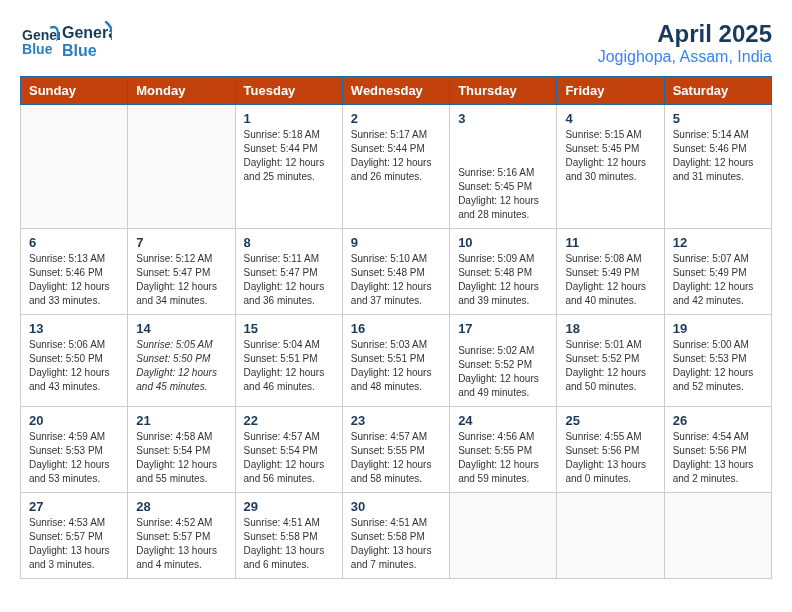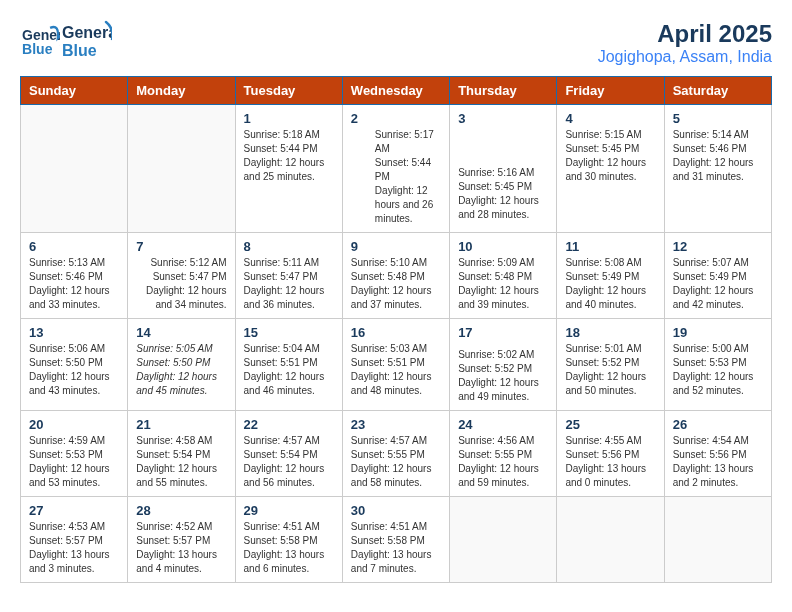--- a/index.html
+++ b/index.html
@@ -118,21 +118,21 @@
         <td class="empty"></td>
         <td class="empty"></td>
         <td>
           <span class="day-num">1</span>
           <div class="day-info" style="white-space: pre-line;">Sunrise: 5:18 AM
 Sunset: 5:44 PM
 Daylight: 12 hours and 25 minutes.</div>
         </td>
         <td>
           <span class="day-num">2</span>
-          <div class="day-info" style="white-space: pre-line; margin-left: 24px;">Sunrise: 5:17 AM
+          <div class="day-info" style="white-space: pre-line;">Sunrise: 5:17 AM
 Sunset: 5:44 PM
 Daylight: 12 hours and 26 minutes.</div>
         </td>
         <td>
           <span class="day-num">3</span>
           <div class="day-info" style="white-space: pre-line; margin-top: 40px;">Sunrise: 5:16 AM
 Sunset: 5:45 PM
 Daylight: 12 hours and 28 minutes.</div>
         </td>
         <td>
@@ -150,21 +150,21 @@
       </tr>
       <tr>
         <td>
           <span class="day-num">6</span>
           <div class="day-info" style="white-space: pre-line;">Sunrise: 5:13 AM
 Sunset: 5:46 PM
 Daylight: 12 hours and 33 minutes.</div>
         </td>
         <td>
           <span class="day-num">7</span>
-          <div class="day-info" style="white-space: pre-line; text-align: right;">Sunrise: 5:12 AM
+          <div class="day-info" style="white-space: pre-line;">Sunrise: 5:12 AM
 Sunset: 5:47 PM
 Daylight: 12 hours and 34 minutes.</div>
         </td>
         <td>
           <span class="day-num">8</span>
           <div class="day-info" style="white-space: pre-line;">Sunrise: 5:11 AM
 Sunset: 5:47 PM
 Daylight: 12 hours and 36 minutes.</div>
         </td>
         <td>

